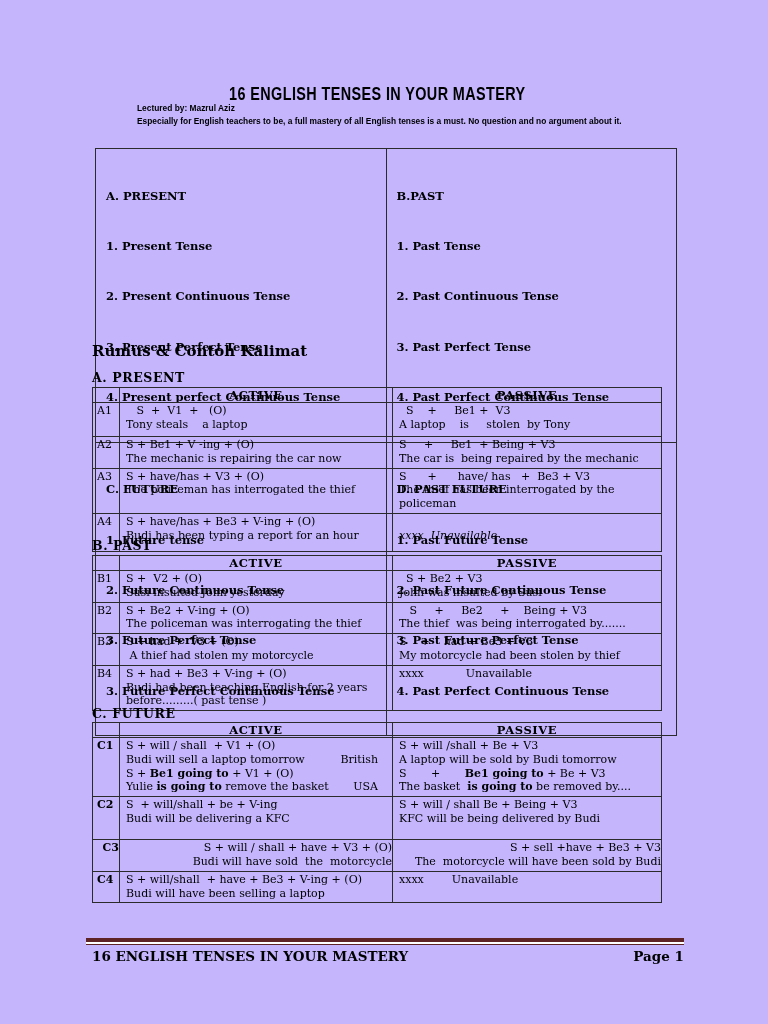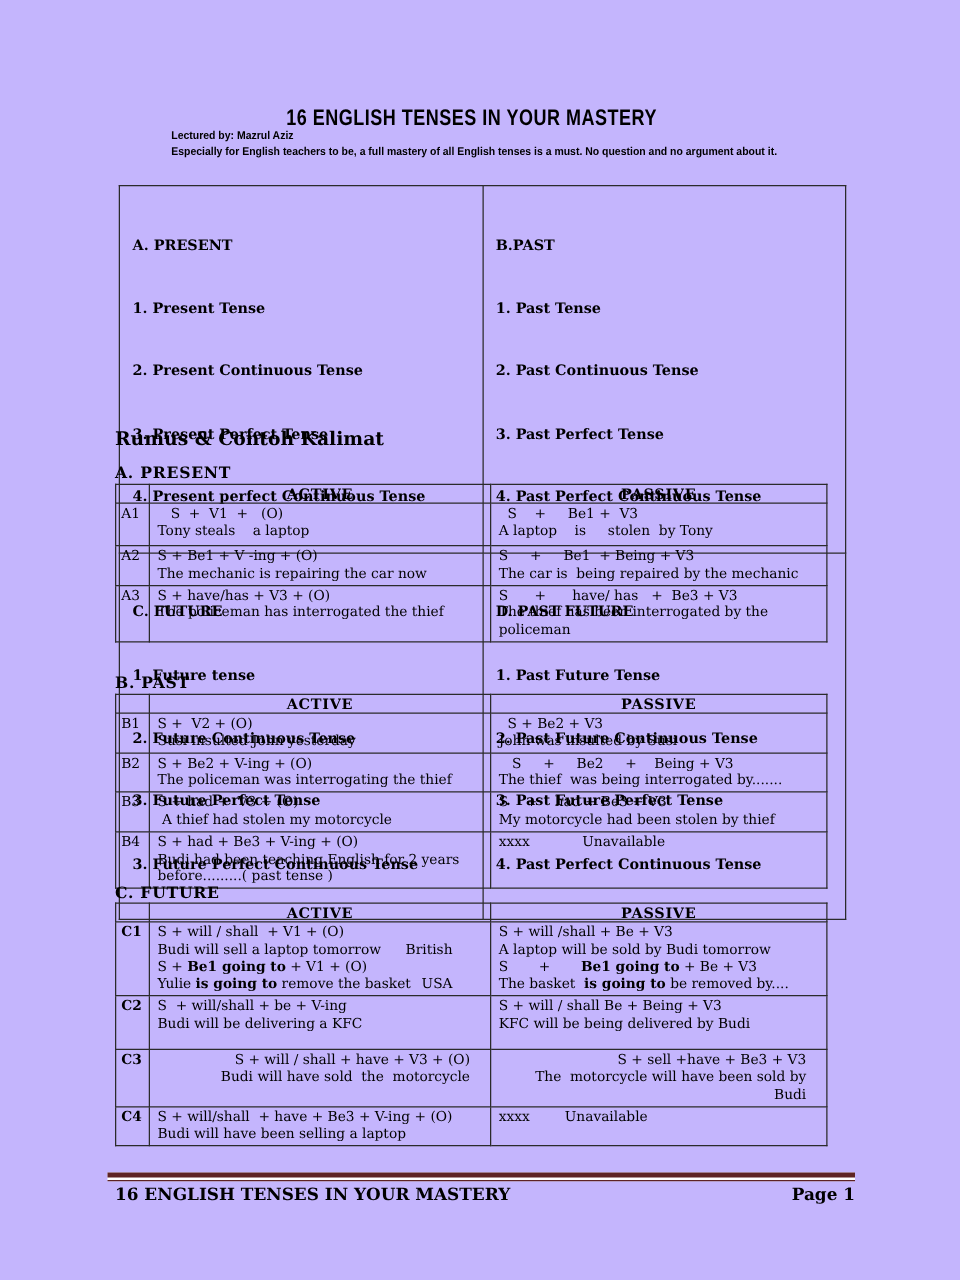--- a/index.html
+++ b/index.html
@@ -90,21 +90,21 @@
   .tense {
     border-collapse: collapse;
     table-layout: fixed;
     width: 566px;
   }
   .tense td, .tense th {
     border: 1px solid #2b2b2b;
     vertical-align: top;
     font-size: 11px;
     line-height: 13.8px;
-    padding: 1px 16px 2px 6px;
+    padding: 1px 0 2px 6px;
     white-space: pre-wrap;
   }
   .tense th.hdr {
     font-size: 11.5px;
     font-weight: bold;
     text-align: center;
     height: 13px;
     padding: 0;
     line-height: 14px;
     letter-spacing: 0.6px;
@@ -202,20 +202,25 @@
           <tr style="height: 28px;">
             <td class="lbl col-label">A2</td>
             <td class="col-active"><div class="line"><span>S + Be1 + V -ing + (O)</span></div><div class="line"><span>The mechanic is repairing the car now</span></div></td>
             <td class="col-passive"><div class="line"><span>S     +     Be1  + Being + V3</span></div><div class="line"><span>The car is  being repaired by the mechanic</span></div></td>
           </tr>
           <tr style="height: 28px;">
             <td class="lbl col-label">A3</td>
             <td class="col-active"><div class="line"><span>S + have/has + V3 + (O)</span></div><div class="line"><span>The policeman has interrogated the thief</span></div></td>
             <td class="col-passive"><div class="line"><span>S      +      have/ has   +  Be3 + V3</span></div><div class="line"><span>The thief has been interrogated by the policeman</span></div></td>
           </tr>
+          <tr style="height: 38px;">
+            <td class="lbl col-label">A4</td>
+            <td class="col-active"><div class="line"><span>S + have/has + Be3 + V-ing + (O)</span></div><div class="line"><span>Budi has been typing a report for an hour</span></div></td>
+            <td class="col-passive"><div class="line">&nbsp;</div><div class="line"><i>xxxx  Unavailable</i></div></td>
+          </tr>
         </tbody>
       </table>
     </div>
 
   <div class="sec-heading" id="sec-heading-1">B. PAST</div>
   <div class="tense-wrap" id="tense-1">
       <table class="tense">
         <tbody>
           <tr>
             <th class="hdr col-label"></th>

